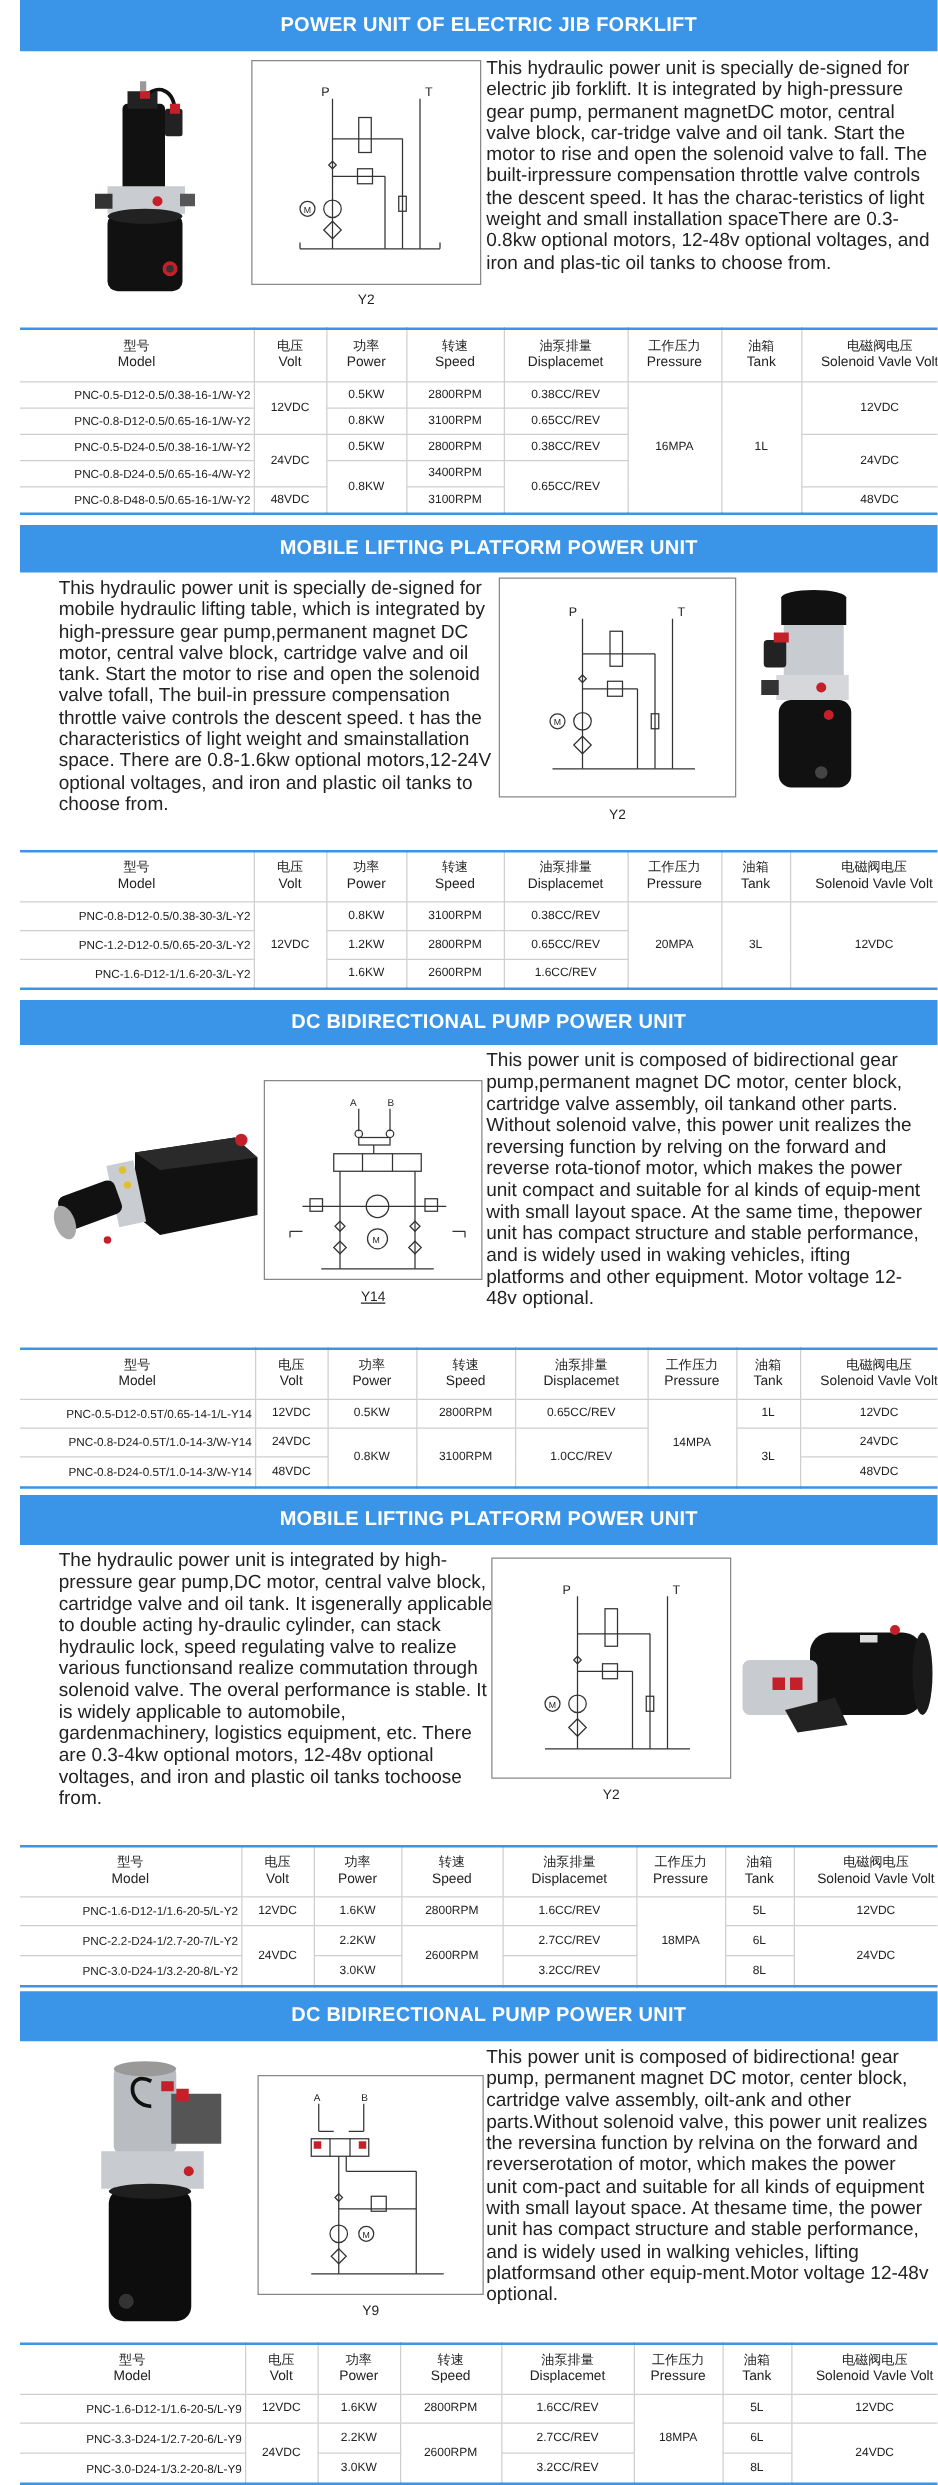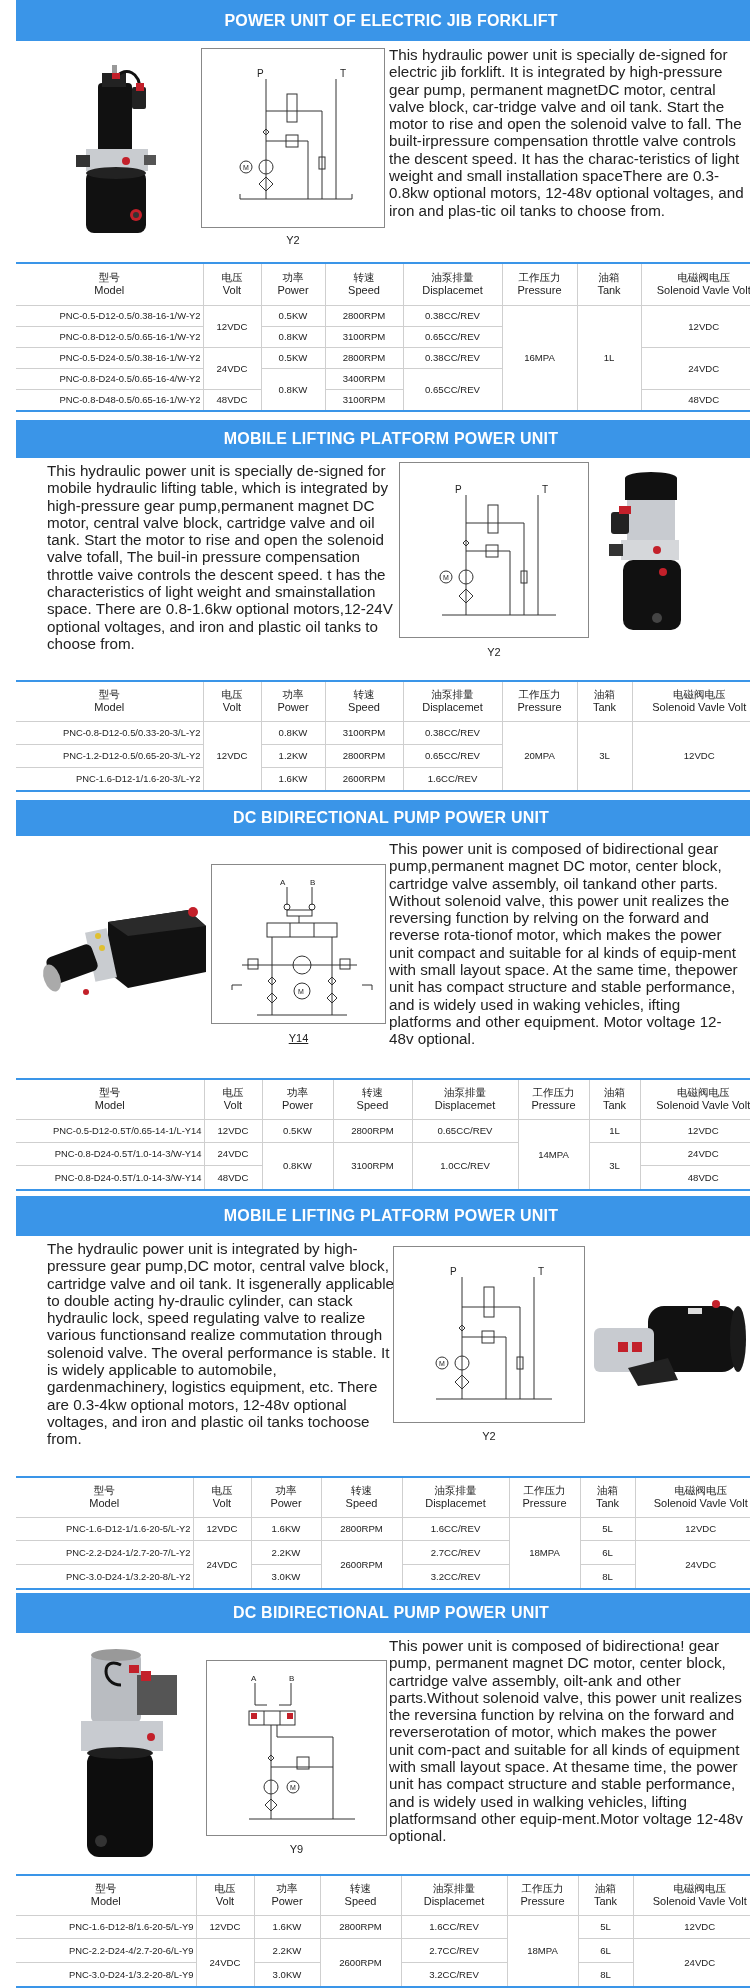--- a/index.html
+++ b/index.html
@@ -241,21 +241,21 @@
     <th>
           <span class="zh">油箱</span>
           <span class="en">Tank</span>
         </th>
     <th>
           <span class="zh">电磁阀电压</span>
           <span class="en">Solenoid Vavle Volt</span>
         </th>
   </tr>
   <tr>
-    <td class="model">PNC-0.8-D12-0.5/0.33-20-3/L-Y2</td>
+    <td class="model">PNC-0.8-D12-0.5/0.38-30-3/L-Y2</td>
     <td rowspan="3">12VDC</td>
     <td>0.8KW</td>
     <td>3100RPM</td>
     <td>0.38CC/REV</td>
     <td rowspan="3">20MPA</td>
     <td rowspan="3">3L</td>
     <td rowspan="3">12VDC</td>
   </tr>
   <tr>
     <td class="model">PNC-1.2-D12-0.5/0.65-20-3/L-Y2</td>
@@ -600,31 +600,31 @@
     <th>
           <span class="zh">油箱</span>
           <span class="en">Tank</span>
         </th>
     <th>
           <span class="zh">电磁阀电压</span>
           <span class="en">Solenoid Vavle Volt</span>
         </th>
   </tr>
   <tr>
-    <td class="model">PNC-1.6-D12-8/1.6-20-5/L-Y9</td>
+    <td class="model">PNC-1.6-D12-1/1.6-20-5/L-Y9</td>
     <td>12VDC</td>
     <td>1.6KW</td>
     <td>2800RPM</td>
     <td>1.6CC/REV</td>
     <td rowspan="3">18MPA</td>
     <td>5L</td>
     <td>12VDC</td>
   </tr>
   <tr>
-    <td class="model">PNC-2.2-D24-4/2.7-20-6/L-Y9</td>
+    <td class="model">PNC-3.3-D24-1/2.7-20-6/L-Y9</td>
     <td rowspan="2">24VDC</td>
     <td>2.2KW</td>
     <td rowspan="2">2600RPM</td>
     <td>2.7CC/REV</td>
     <td>6L</td>
     <td rowspan="2">24VDC</td>
   </tr>
   <tr>
     <td class="model">PNC-3.0-D24-1/3.2-20-8/L-Y9</td>
     <td>3.0KW</td>

